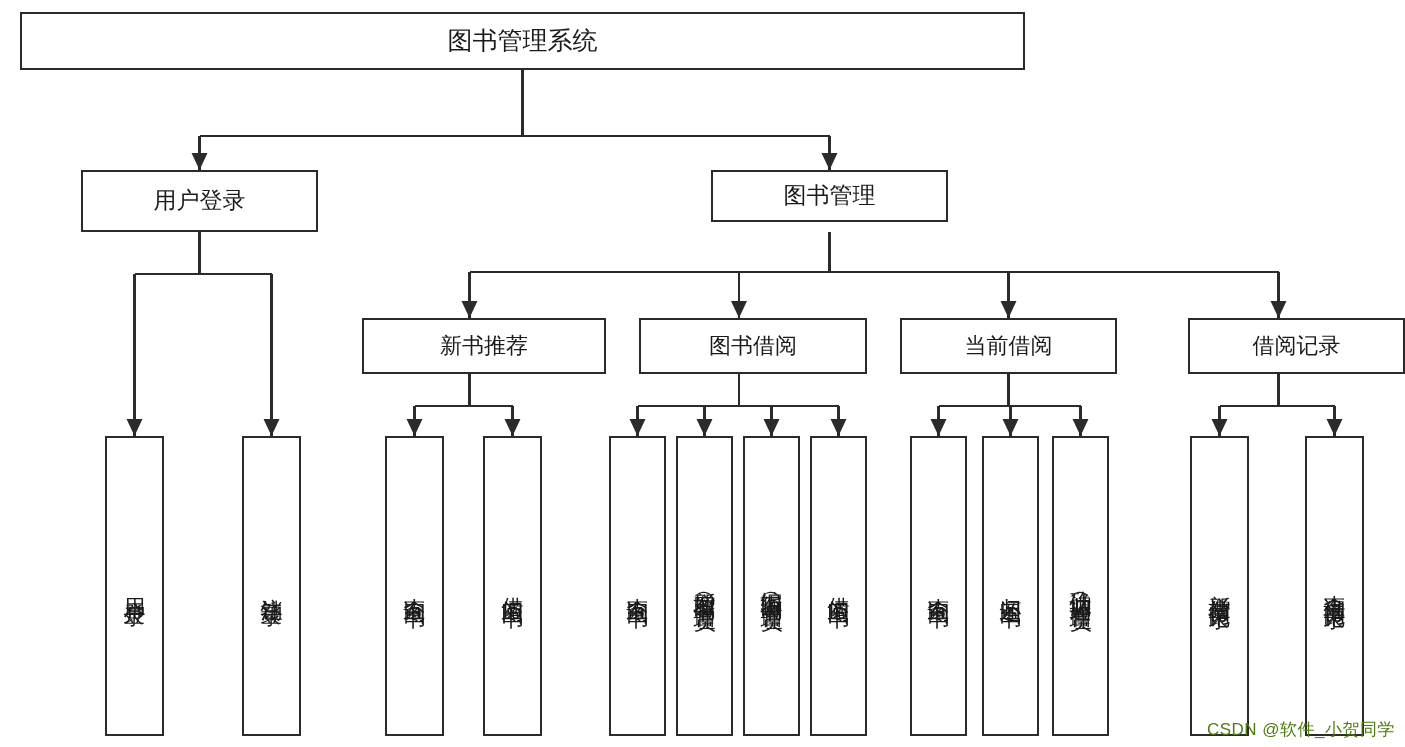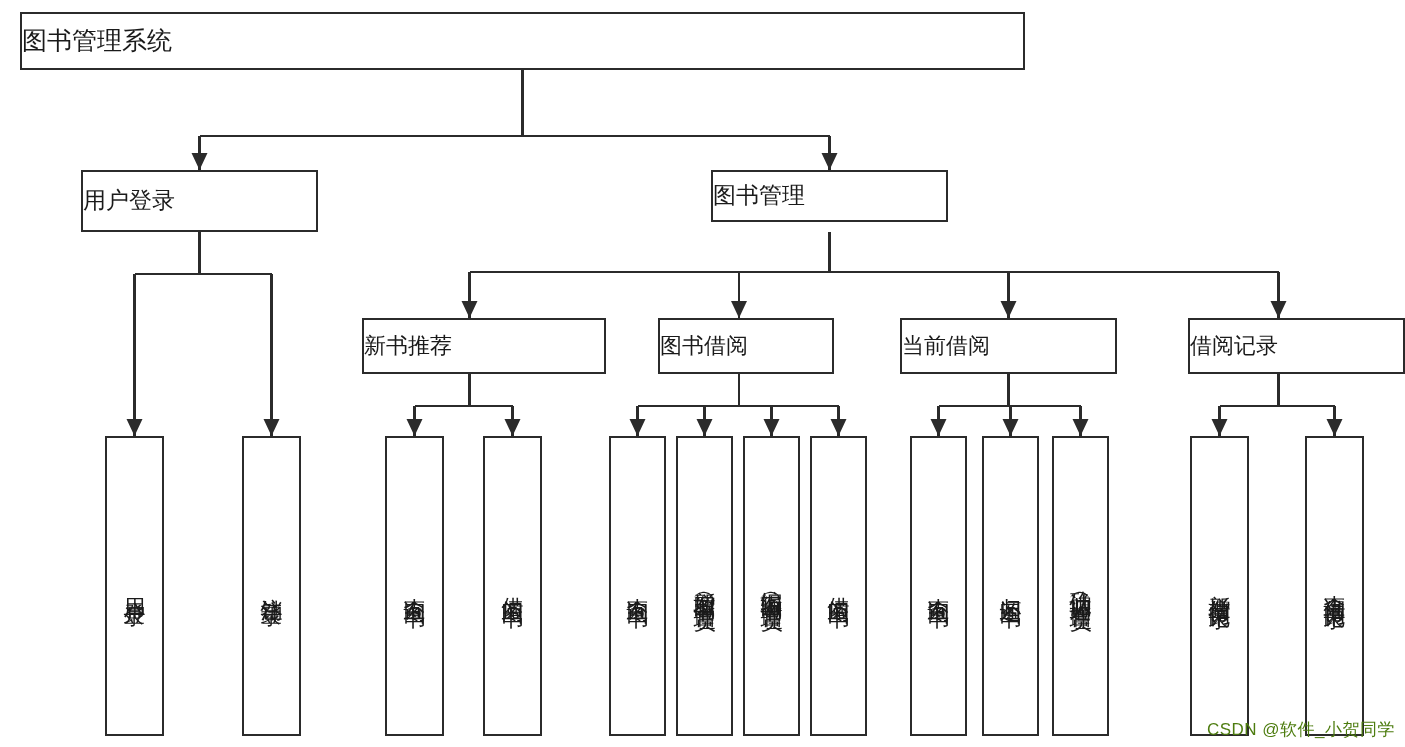--- a/index.html
+++ b/index.html
@@ -26,21 +26,21 @@
     height: 747px;
     pointer-events: none;
   }
   .node {
     position: absolute;
     box-sizing: border-box;
     background: #ffffff;
     border: 2px solid #2b2b2b;
     display: flex;
     align-items: center;
-    justify-content: flex-start;
+    justify-content: center;
     color: #1a1a1a;
     z-index: 2;
   }
   .node.root-node {
     font-size: 25px;
   }
   .node.branch-node {
     font-size: 23px;
   }
   .node.group-node {
@@ -144,21 +144,21 @@
   </div>
 
   <div class="node branch-node" style="left:711px;top:170px;width:237px;height:52px;">
     <span class="node-label">图书管理</span>
   </div>
 
   <div class="node group-node" style="left:362px;top:318px;width:244px;height:56px;">
     <span class="node-label">新书推荐</span>
   </div>
 
-  <div class="node group-node" style="left:658px;top:318px;width:176px;height:56px;">
+  <div class="node group-node" style="left:639px;top:318px;width:228px;height:56px;">
     <span class="node-label">图书借阅</span>
   </div>
 
   <div class="node group-node" style="left:900px;top:318px;width:217px;height:56px;">
     <span class="node-label">当前借阅</span>
   </div>
 
   <div class="node group-node" style="left:1188px;top:318px;width:217px;height:56px;">
     <span class="node-label">借阅记录</span>
   </div>

